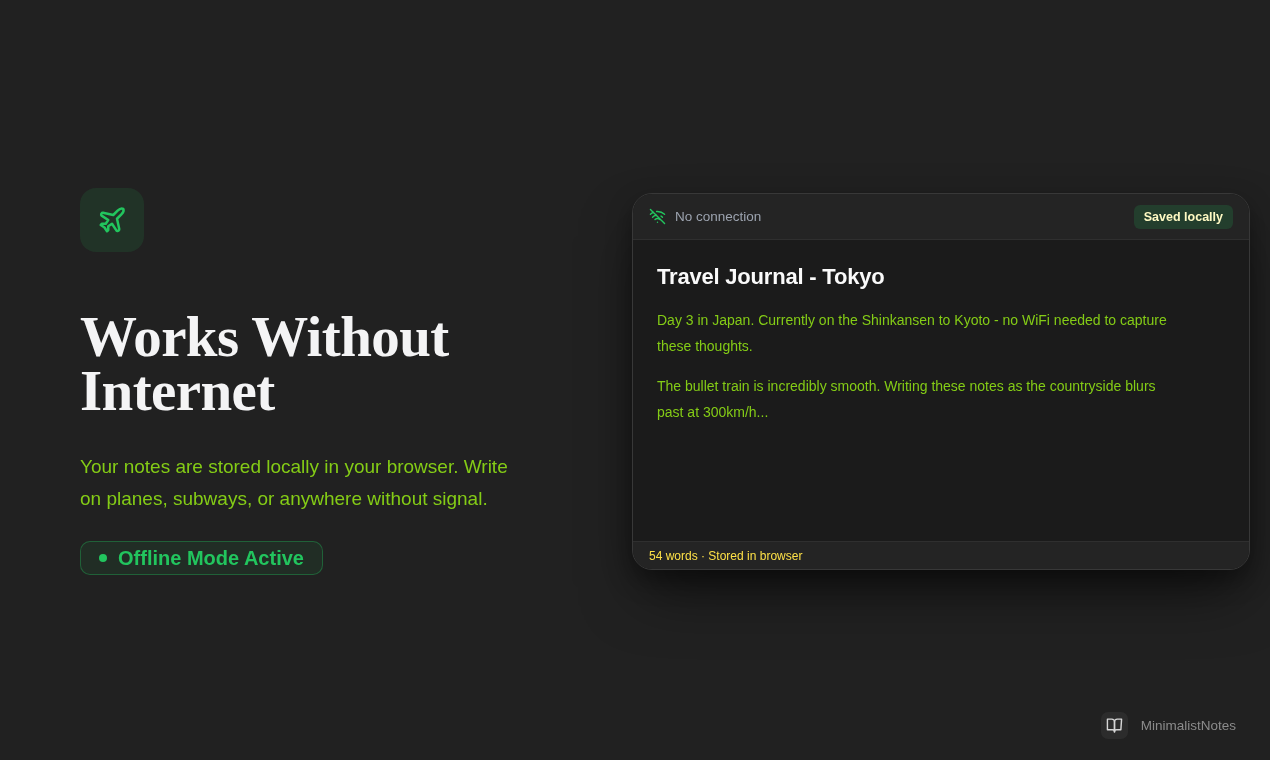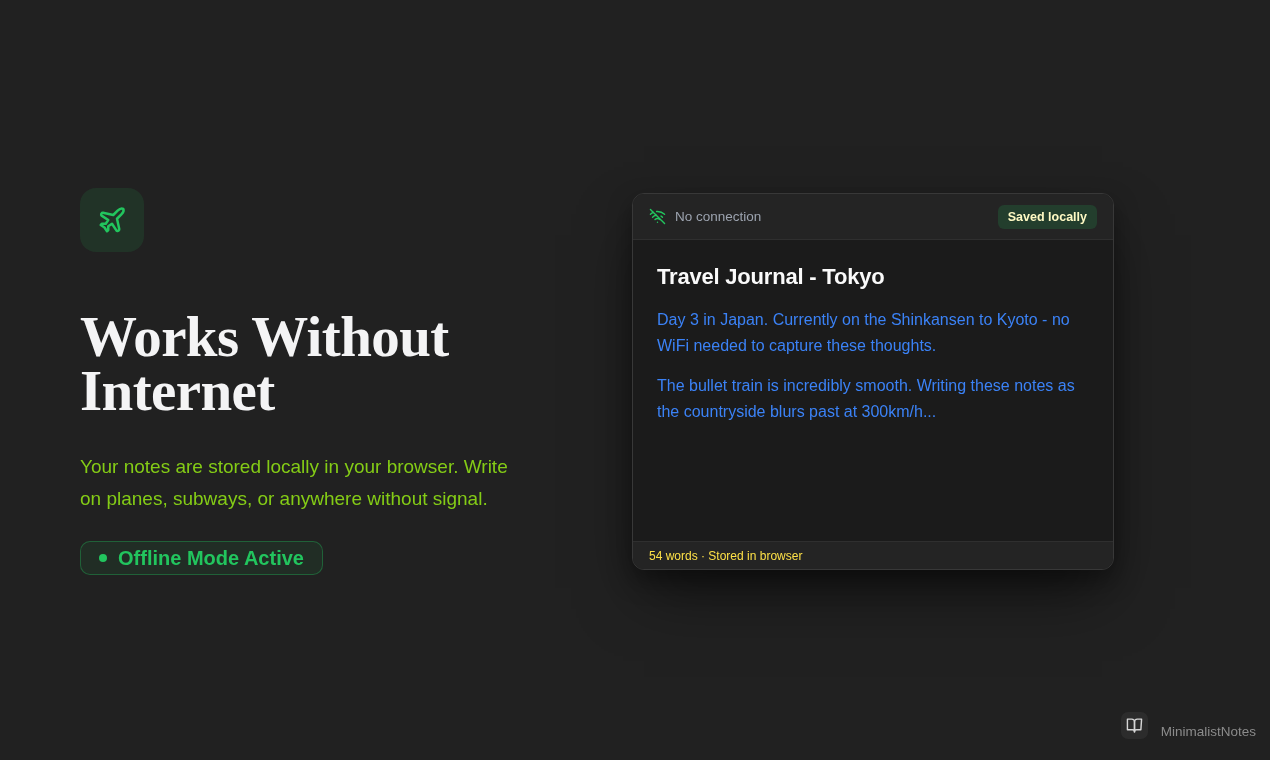--- a/index.html
+++ b/index.html
@@ -65,22 +65,22 @@
     height: 8px;
     border-radius: 50%;
     background: #22c55e;
   }
 
   
   .card {
     position: absolute;
     left: 632px;
     top: 193px;
-    width: 482px;
-    border-radius: 12px;
+    width: 618px;
+    border-radius: 20px;
     background: #1b1b1b;
     border: 1px solid #383838;
     box-shadow: 0 30px 60px -12px rgba(0,0,0,0.55), 0 10px 25px rgba(0,0,0,0.35);
     overflow: hidden;
   }
   .card-header {
     height: 46px;
     background: #242424;
     border-bottom: 1px solid #2f2f2f;
     display: flex;
@@ -108,43 +108,43 @@
   }
   .note-title {
     margin: 0 0 17px 0;
     font-size: 22px;
     font-weight: bold;
     letter-spacing: -0.2px;
     color: #fafafa;
   }
   .note-p {
     margin: 0 0 14px 0;
-    font-size: 16px;
+    font-size: 14px;
     line-height: 26px;
-    color: #3b82f6;
+    color: #84cc16;
     max-width: 522px;
   }
   .card-footer {
     height: 28px;
     background: #242424;
     border-top: 1px solid #2f2f2f;
     display: flex;
     align-items: center;
     padding: 0 16px;
     color: #fde047;
     font-size: 12px;
   }
 
   
   .brand {
     position: absolute;
-    right: 14px;
+    right: 34px;
     bottom: 21px;
     display: flex;
-    align-items: flex-end;
+    align-items: center;
     gap: 13px;
     color: #8b8b8b;
     font-size: 13.5px;
   }
   .book-tile {
     width: 27px;
     height: 27px;
     border-radius: 7px;
     background: #2c2c2c;
     display: flex;

